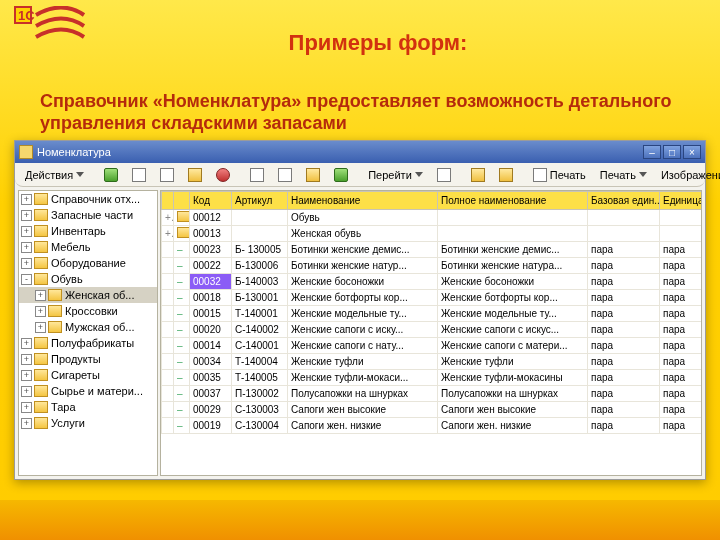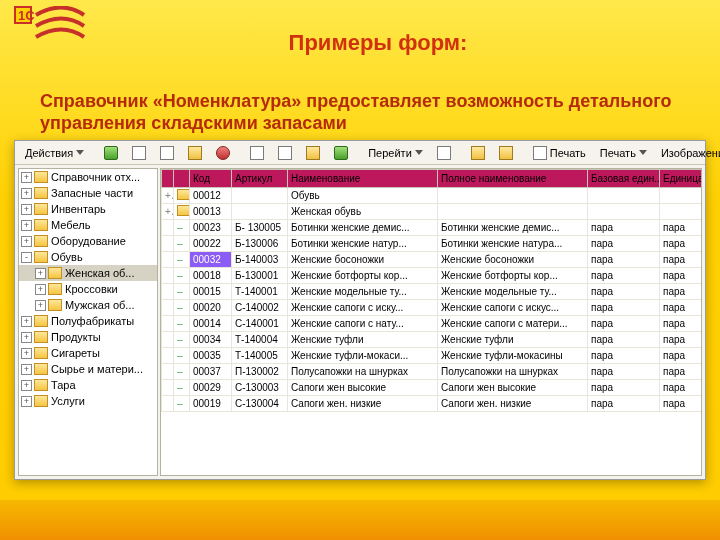--- a/index.html
+++ b/index.html
@@ -22,21 +22,21 @@
     display: flex; flex-direction: column;
   }
   .titlebar { height: 22px; background: linear-gradient(#6a8ccc,#3a5fb0);
     color: #fff; display: flex; align-items: center; padding: 0 4px; font-size: 11px; }
   .titlebar .ti { width: 14px; height: 14px; background: #f5d76e; border:1px solid #b08a2a; margin-right:4px;}
   .tb-spacer { flex: 1; }
   .winbtn { width: 18px; height: 14px; border:1px solid #2a4580; margin-left:2px;
     background: linear-gradient(#7fa2e0,#4d72bd); color:#fff; font-size:10px;
     display:flex; align-items:center; justify-content:center; cursor:pointer;}
   .toolbar { height: 24px; background: #f5f3ec; border-bottom: 1px solid #c8c4b6;
-    display: flex; align-items: center; padding: 0 4px; gap:2px; font-size:11px;}
+    display: flex; align-items: center; padding: 0 4px; gap:2px; font-size:11px;border-radius:8px;}
   .tbtn { height:18px; padding:0 5px; border:1px solid transparent; display:flex;
     align-items:center; gap:3px; cursor:pointer;}
   .ticon { width:14px; height:14px; display:inline-block; }
   .i-green{background:linear-gradient(#9fe07a,#4aa02c);border:1px solid #2e6b1b;border-radius:2px;}
   .i-doc{background:#fff;border:1px solid #7a7a7a;}
   .i-edit{background:linear-gradient(#ffe9a0,#f0c040);border:1px solid #a07a20;}
   .i-red{background:linear-gradient(#f08080,#c03030);border:1px solid #802020;border-radius:7px;}
   .i-arrow{width:0;height:0;border-left:4px solid transparent;border-right:4px solid transparent;border-top:5px solid #555;}
   .sep{width:1px;height:18px;background:#c8c4b6;margin:0 2px;}
   .body { flex:1; display:flex; overflow:hidden;}
@@ -45,21 +45,21 @@
   .tree-row{display:flex;align-items:center;height:16px;padding-left:2px;white-space:nowrap;}
   .tree-row .pm{width:11px;height:11px;border:1px solid #888;background:#fff;color:#555;
     font-size:9px;line-height:9px;text-align:center;margin-right:2px;cursor:pointer;}
   .tree-row .fold{width:14px;height:12px;background:linear-gradient(#ffe79a,#f4c542);
     border:1px solid #c09020;margin-right:3px;}
   .tree-row.sel{background:#d6d2c4;}
   .tree-row.lvl2{padding-left:16px;}
   .grid { flex:1; background:#fff; border:1px solid #b5b29f; margin:3px 3px 3px 0;
     display:flex; flex-direction:column; overflow:hidden;}
   .grid table{border-collapse:collapse;width:100%;table-layout:fixed;font-size:10px;}
-  .grid th{background:#be185d;border:1px solid #c8c4b6;height:18px;font-weight:normal;
+  .grid th{background:#fde047;border:1px solid #c8c4b6;height:18px;font-weight:normal;
     text-align:left;padding:0 3px;overflow:hidden;white-space:nowrap;}
   .grid td{border:1px solid #e8e5da;height:16px;padding:0 3px;overflow:hidden;
     white-space:nowrap;text-overflow:ellipsis;}
   .rowmark{width:8px;text-align:center;color:#888;}
   .fold-cell{width:14px;}
   .fold-cell .fold{width:13px;height:11px;background:linear-gradient(#ffe79a,#f4c542);
     border:1px solid #c09020;display:inline-block;}
   .code-sel{background:#8b5cf6;color:#fff;}
   .dash{width:12px;text-align:center;color:#4a6;}
   .bottombar{height:40px;background:linear-gradient(#f6b800,#f09000);}
@@ -76,20 +76,28 @@
       <path d="M22 20 Q48 5 70 20"></path>
       <path d="M22 31 Q48 16 70 31"></path>
     </g>
   </svg>
 </div>
 
 <div class="slide-title">Примеры форм:</div>
 <div class="slide-sub">Справочник «Номенклатура» предоставляет возможность детального управления складскими запасами</div>
 
 <div class="window">
+  <div class="titlebar">
+    <span class="ti"></span>
+    <span>Номенклатура</span>
+    <span class="tb-spacer"></span>
+    <span class="winbtn">–</span>
+    <span class="winbtn">□</span>
+    <span class="winbtn">×</span>
+  </div>
 
   <div class="toolbar">
     <div class="tbtn">
       <span>Действия</span>
       <span class="i-arrow"></span>
     </div>
     <span class="sep"></span>
     <div class="tbtn">
         <span class="ticon i-green"></span>
       </div>

